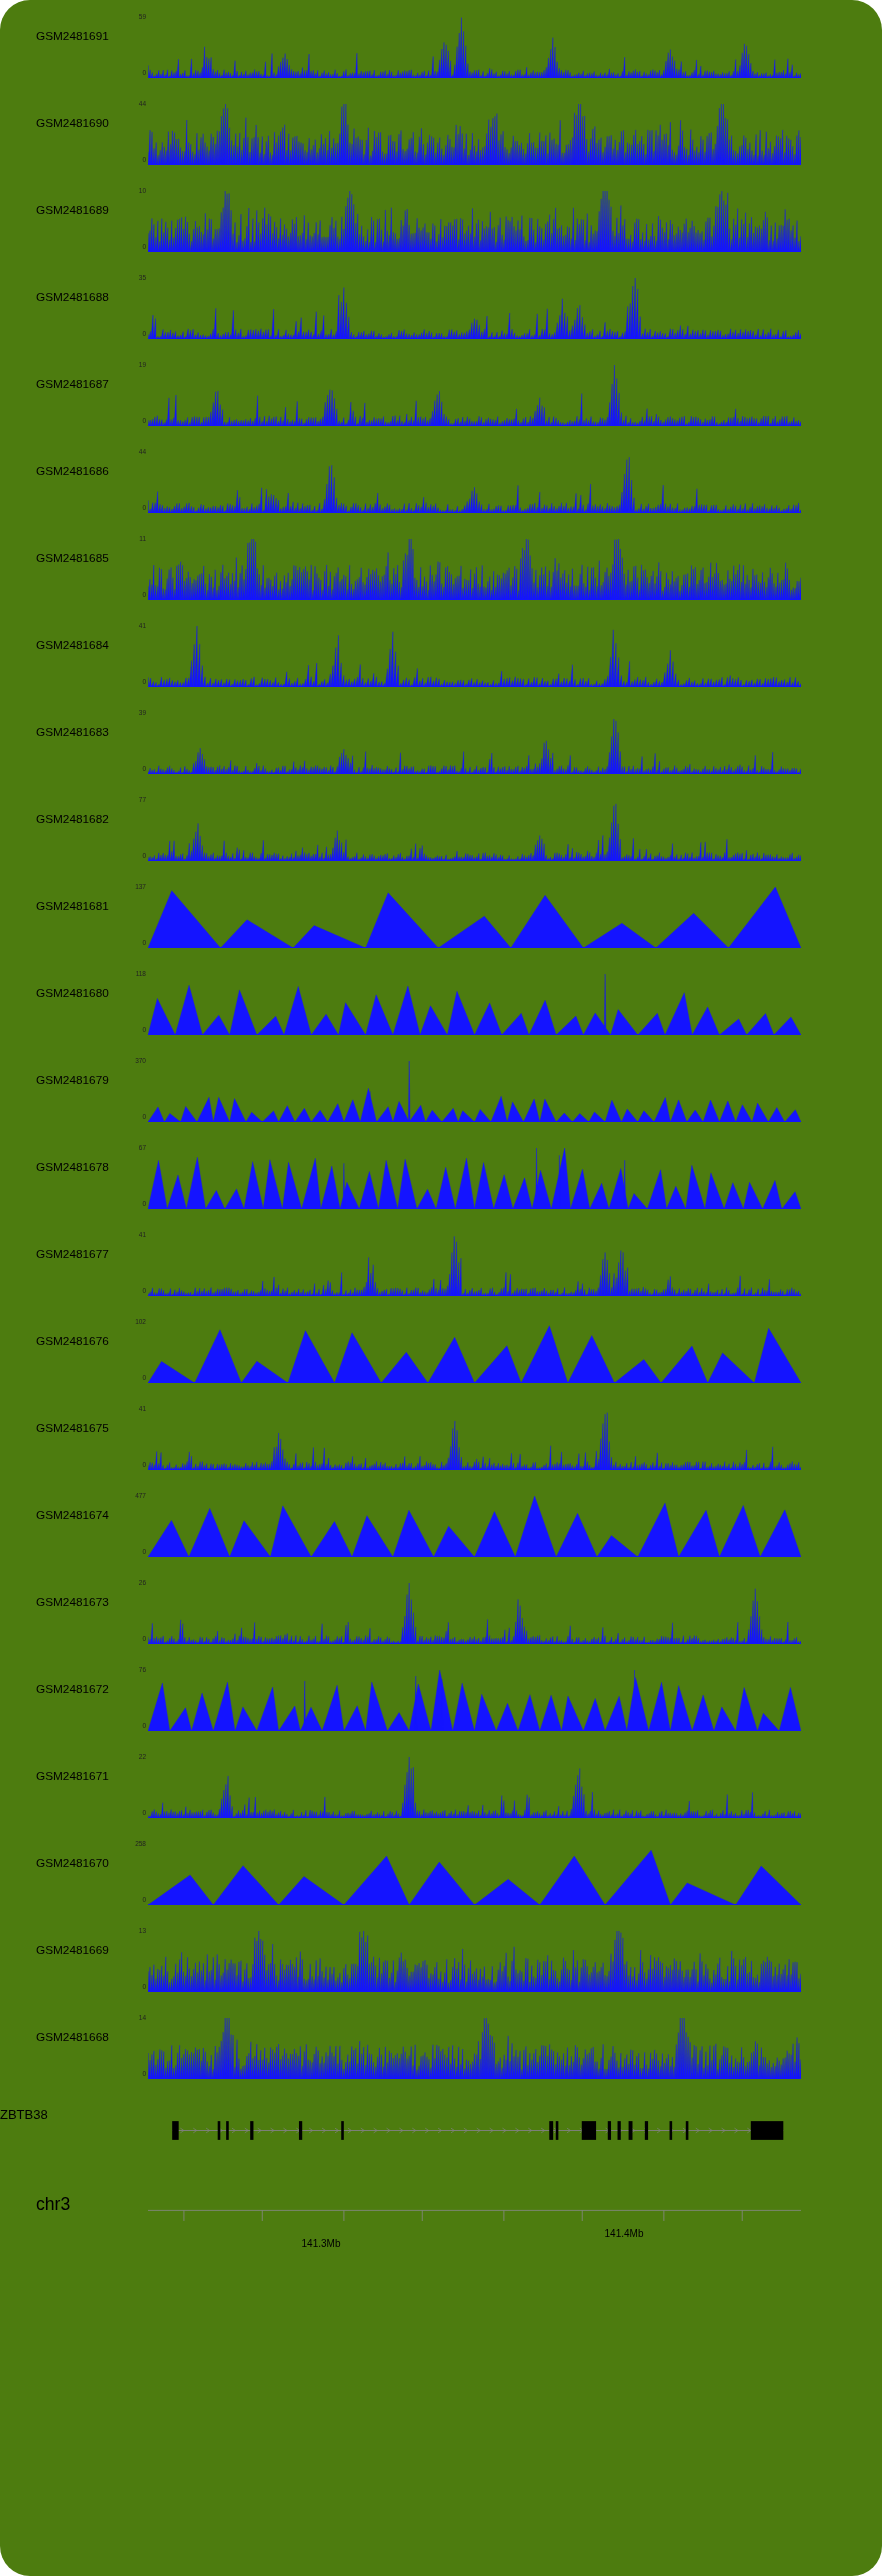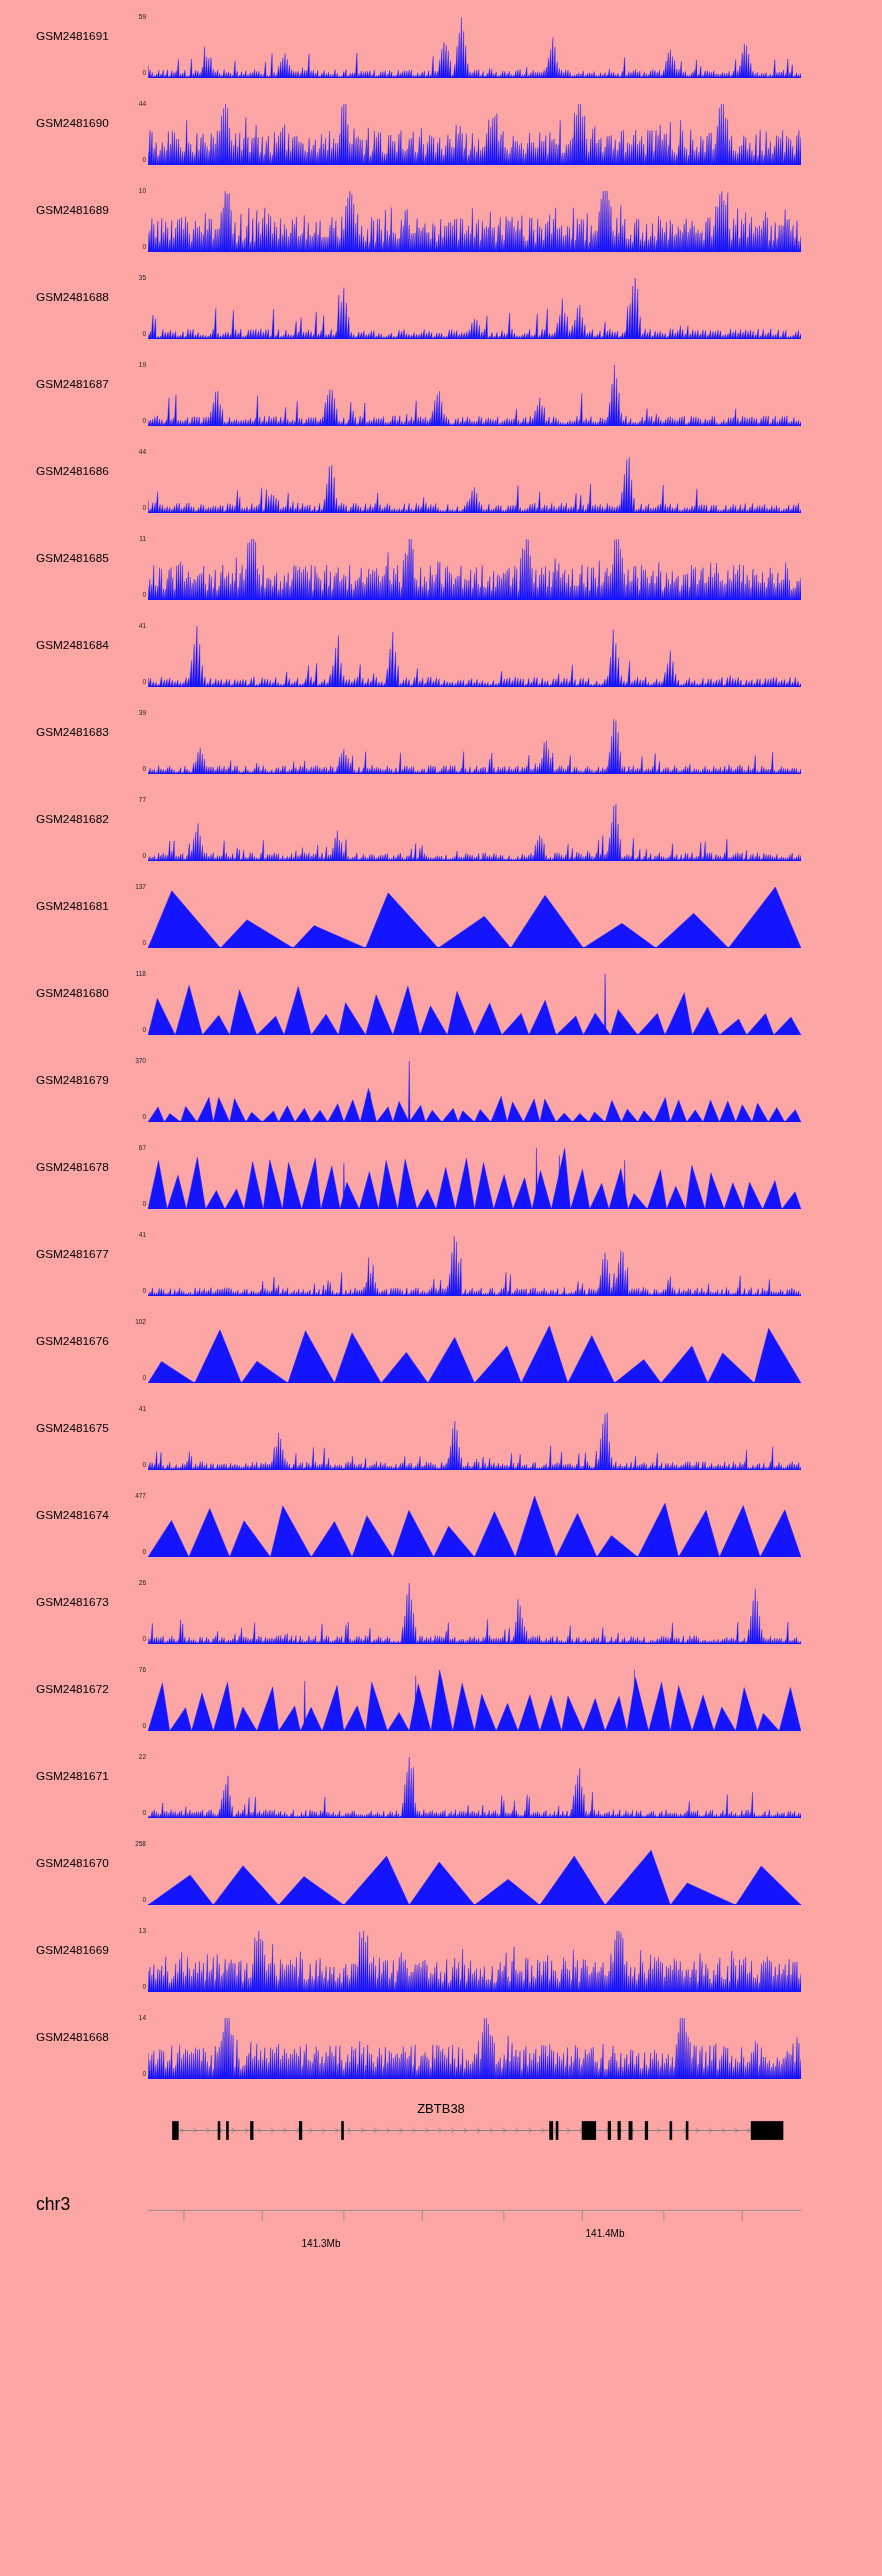--- a/index.html
+++ b/index.html
@@ -11,21 +11,22 @@
     width: 882px;
     height: 2576px;
     font-family: "Liberation Sans", sans-serif;
     position: relative;
     overflow: hidden;
   }
   #genome-browser {
     position: relative;
     width: 882px;
     height: 2576px;
-    background: #fca5a5;
+    background: #4d7c0f;
+    border-radius: 30px;
   }
   .track-row {
     position: relative;
     width: 882px;
     height: 87px;
   }
   .track-label {
     position: absolute;
     left: 36px;
     top: 29px;
@@ -79,24 +80,24 @@
   }
 
   
   #gene-panel {
     position: relative;
     width: 882px;
     height: 88px;
   }
   #gene-name {
     position: absolute;
-    top: 13px;
+    top: 19px;
     left: 0;
     width: 882px;
-    text-align: center;
+    text-align: left;
     font-size: 13px;
     color: #000000;
   }
   #gene-svg-holder {
     position: absolute;
     left: 148px;
     top: 22.3px;
     width: 653px;
     height: 41px;
   }
@@ -478,16 +479,16 @@
           <line x1="61.05" y1="36" x2="61.05" y2="54" stroke="#888" stroke-width="1.4"></line>
           <line x1="194.25" y1="36" x2="194.25" y2="54" stroke="#888" stroke-width="1.4"></line>
           <line x1="333" y1="36" x2="333" y2="54" stroke="#888" stroke-width="1.4"></line>
           <line x1="466.2" y1="36" x2="466.2" y2="54" stroke="#888" stroke-width="1.4"></line>
           <line x1="604.95" y1="36" x2="604.95" y2="54" stroke="#888" stroke-width="1.4"></line>
           <line x1="738.1500000000001" y1="36" x2="738.1500000000001" y2="54" stroke="#888" stroke-width="1.4"></line>
           <line x1="876.9000000000001" y1="36" x2="876.9000000000001" y2="54" stroke="#888" stroke-width="1.4"></line>
           <line x1="1010.1" y1="36" x2="1010.1" y2="54" stroke="#888" stroke-width="1.4"></line>
         </svg></div>
   <div class="ruler-tick-label" style="left: 321px; margin-top: 10px;">141.3Mb</div>
-      <div class="ruler-tick-label" style="left: 605px;">141.4Mb</div>
+      <div class="ruler-tick-label" style="left: 624px;">141.4Mb</div>
     </div>
 </div>
 
 
 </body></html>

